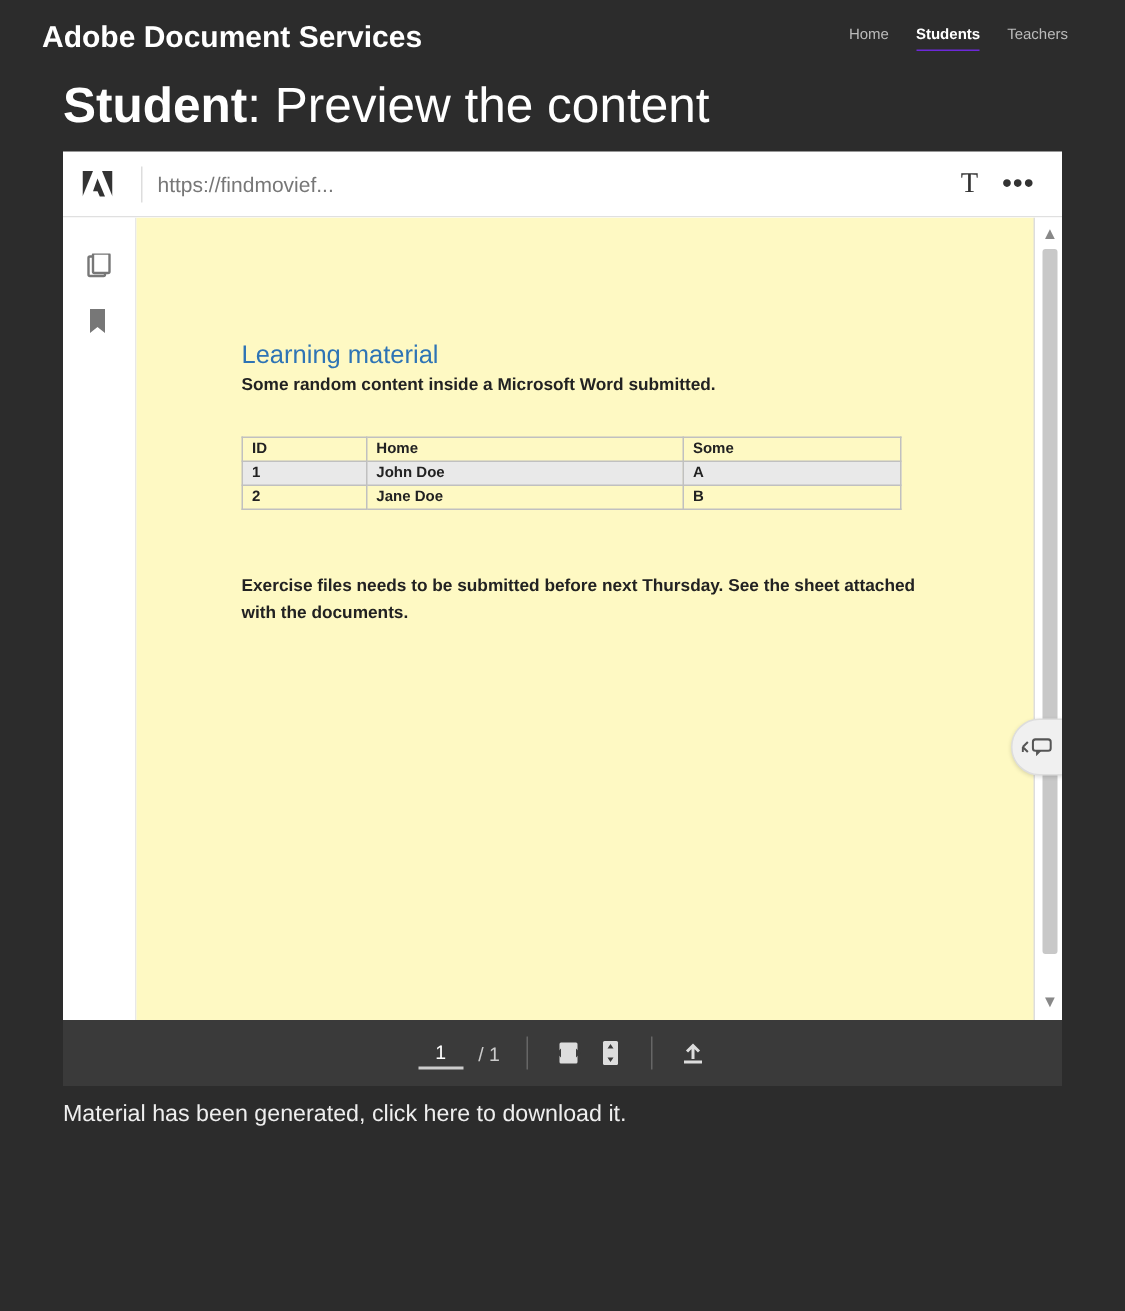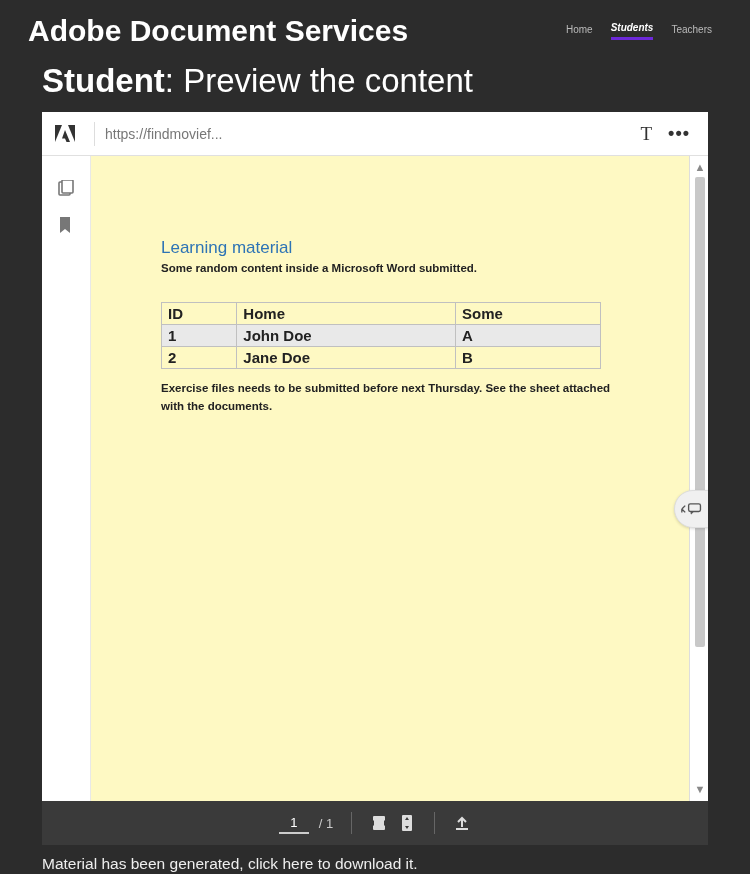--- a/index.html
+++ b/index.html
@@ -11,52 +11,51 @@
       color: #fff;
       overflow: hidden;
     }
     .header {
       display: flex;
       align-items: center;
       justify-content: space-between;
       padding: 14px 28px 10px 28px;
     }
     .brand {
-      font-size: 30px;
+      font-size: 20px;
       font-weight: 600;
       color: #fff;
     }
     .nav {
       display: flex;
       gap: 18px;
       align-items: center;
       padding-right: 10px;
     }
     .nav-item {
       font-size: 10px;
       color: #bbb;
       cursor: pointer;
       padding-bottom: 4px;
     }
     .nav-item.active {
       color: #fff;
       font-weight: 600;
-      border-bottom: 3px solid #6d28d9;
-      font-style: italic;
+      border-bottom: 1px solid #6d28d9;
     }
     .page-title {
       font-size: 33px;
       font-weight: 400;
       padding: 4px 28px 12px 42px;
     }
     .page-title .bold { font-weight: 700; }
     .viewer-frame {
       margin: 0 42px;
       width: 666px;
-      height: 733px;
+      height: 623px;
       background: #fff;
       display: flex;
       flex-direction: column;
       position: relative;
     }
     .viewer-toolbar {
       height: 44px;
       display: flex;
       align-items: center;
       padding: 0 12px;
@@ -163,30 +162,30 @@
       font-weight: 400;
       margin-bottom: 4px;
     }
     .doc-para {
       margin-bottom: 28px;
       font-weight: 600;
       font-size: 11.5px;
       color: #222;
     }
     .doc-para2 {
-      margin-top: 10px;
+      margin-top: 42px;
       font-weight: 600;
       font-size: 11.5px;
       line-height: 1.6;
     }
     table.doc-table {
       width: 100%;
       max-width: 440px;
       border-collapse: collapse;
-      font-size: 15px;
+      font-size: 10px;
       padding-left: 24px;
     }
     table.doc-table th, table.doc-table td {
       border: 1px solid #c0c0c0;
       padding: 2px 6px;
       text-align: left;
       font-weight: 600;
     }
     table.doc-table tr:nth-child(even) td {
       background: #e9e9e9;

